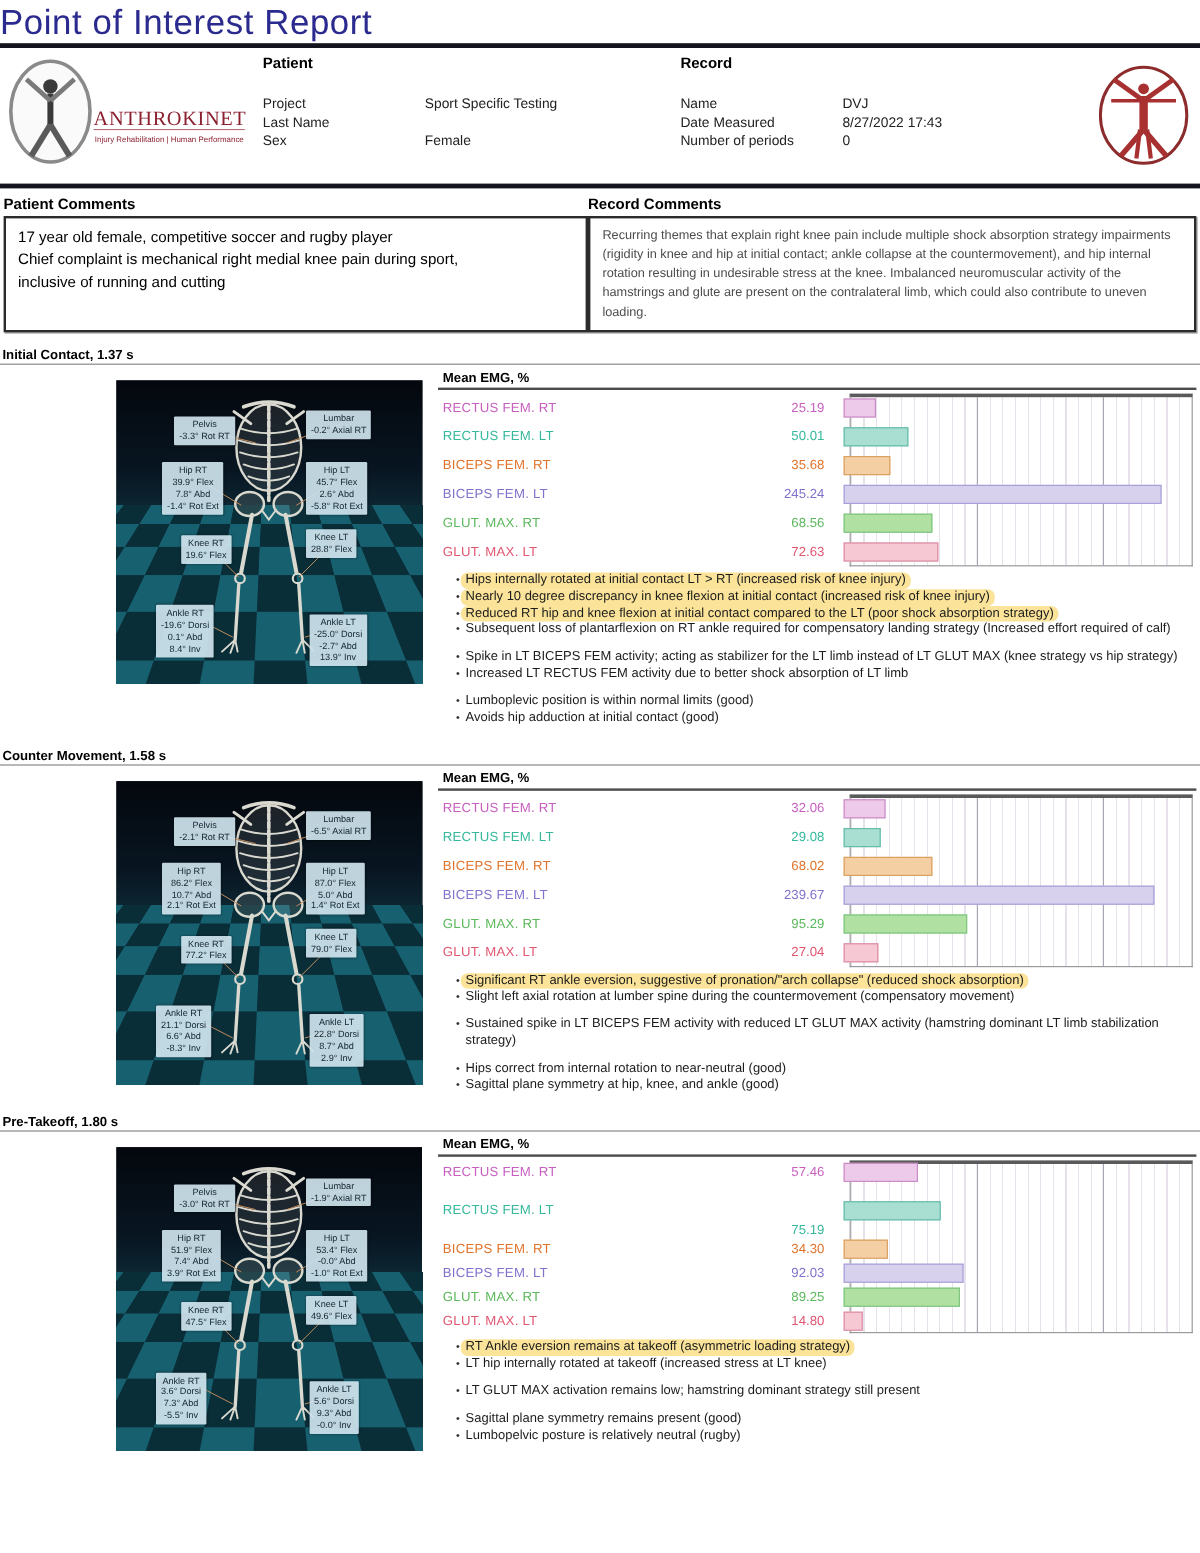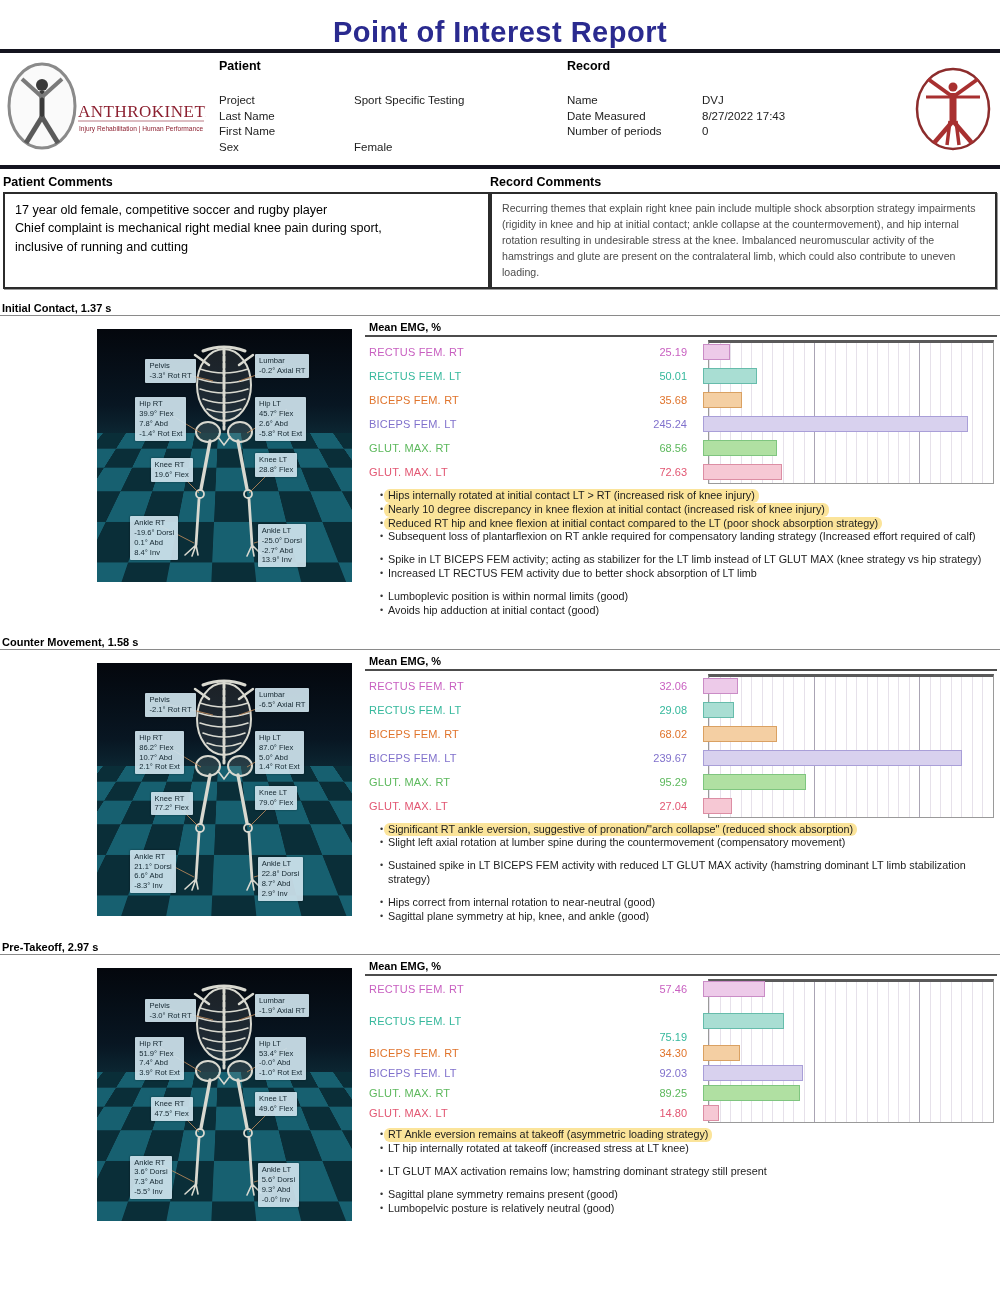--- a/index.html
+++ b/index.html
@@ -5,22 +5,22 @@
   * { margin:0; padding:0; box-sizing:border-box; }
   html,body { background:#fff; }
   body {
     width:1000px; height:1294px; overflow:hidden;
     font-family:"Liberation Sans", sans-serif; color:#000; position:relative;
   }
   .page { width:1000px; height:1294px; background:#fff; }
 
   
   .title {
-    text-align:center; font-size:29px; font-weight:bold; color:#2a2a8f;
-    padding-top:16px; letter-spacing:.5px;
+    text-align:left; font-size:29px; font-weight:normal; color:#2a2a8f;
+    padding-top:3px; letter-spacing:.5px;
   }
   .rule { height:4px; background:#14141f; width:100%; }
   .header-band { display:flex; align-items:flex-start; padding:6px 6px 8px 6px; min-height:98px; }
   .logo-left { width:205px; flex:0 0 205px; }
   .info-block { font-size:11.5px; }
   .info-heading { font-weight:bold; font-size:12.5px; margin-bottom:20px; }
   .info-row { display:flex; line-height:1.35; }
   .info-label { width:135px; color:#222; }
   .info-value { color:#222; }
   .patient-block { margin-left:8px; width:348px; }
@@ -39,21 +39,21 @@
   .comments-box.pc { font-size:12.6px; line-height:1.45; color:#000; white-space:pre-line; }
   .comments-box.rc { font-size:10.6px; line-height:1.5; color:#4c4c4c; }
 
   
   .section { margin-top:9px; }
   .sec-head {
     font-weight:bold; font-size:11px; border-bottom:1px solid #8a8a8a;
     padding:0 0 1px 2px; width:100%;
   }
   .sec-body { display:flex; }
-  .skel-col { flex:0 0 352px; padding-left:97px; padding-top:13px; }
+  .skel-col { flex:0 0 352px; padding-left:97px; padding-top:13px;text-align:center; }
   .right-col { flex:1; padding:4px 3px 0 13px; }
 
   
   .skel {
     width:255px; height:253px; position:relative; overflow:hidden;
     background:linear-gradient(#04070d 0%, #081622 30%, #0c2733 42%, #113짙 42%);
     background:linear-gradient(#04070d 0%, #081622 30%, #0c2733 42%);
     background-color:#0a1a24;
   }
   .skel .floor {
@@ -134,24 +134,20 @@
     </div>
 
     <div class="patient-block info-block">
       <div class="info-heading">Patient</div>
       <div class="info-row">
         <span class="info-label">Project</span>
         <span class="info-value">Sport Specific Testing</span>
       </div>
       <div class="info-row">
         <span class="info-label">Last Name</span>
-        <span class="info-value"></span>
-      </div>
-      <div class="info-row">
-        <span class="info-label">First Name</span>
         <span class="info-value"></span>
       </div>
       <div class="info-row">
         <span class="info-label">Sex</span>
         <span class="info-value">Female</span>
       </div>
     </div>
 
     <div class="record-block info-block">
       <div class="info-heading">Record</div>
@@ -506,21 +502,21 @@
                   <span class="bdot">•</span>
                   <span class="btext">Sagittal plane symmetry at hip, knee, and ankle (good)</span>
                 </div>
               </div>
             </div>
       </div>
     </div>
   </div>
 
   <div class="section">
-    <div class="sec-head">Pre-Takeoff, 2.97 s</div>
+    <div class="sec-head">Pre-Takeoff, 1.80 s</div>
     <div class="sec-body">
       <div class="skel-col">
         <div class="skel">
           <div class="floor"></div>
           <svg class="bones" width="255" height="253" viewBox="0 0 255 253">
             <g stroke="#d9d9d0" fill="none" stroke-linecap="round">
               <path d="M106 22 Q127 14 148 22" stroke-width="3"></path>
               <path d="M98 26 L112 36 M156 26 L142 36" stroke-width="2.5"></path>
               <ellipse cx="127" cy="56" rx="27" ry="36" stroke-width="2" fill="rgba(235,235,225,0.10)"></ellipse>
               <path d="M103 40 Q127 48 151 40" stroke-width="1.6"></path>
@@ -647,21 +643,21 @@
                   <span class="btext">LT GLUT MAX activation remains low; hamstring dominant strategy still present</span>
                 </div>
               </div>
               <div class="bgroup">
                 <div class="bullet">
                   <span class="bdot">•</span>
                   <span class="btext">Sagittal plane symmetry remains present (good)</span>
                 </div>
                 <div class="bullet">
                   <span class="bdot">•</span>
-                  <span class="btext">Lumbopelvic posture is relatively neutral (good)</span>
+                  <span class="btext">Lumbopelvic posture is relatively neutral (rugby)</span>
                 </div>
               </div>
             </div>
       </div>
     </div>
   </div>
 </div>
 
 </div>
 

